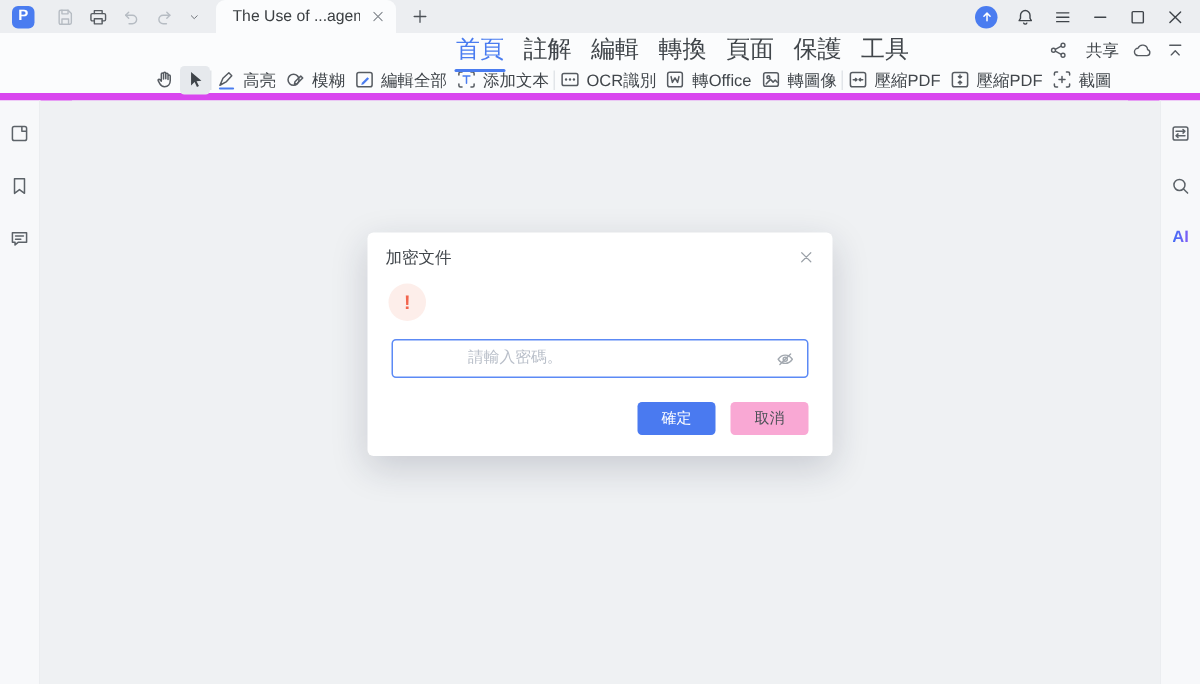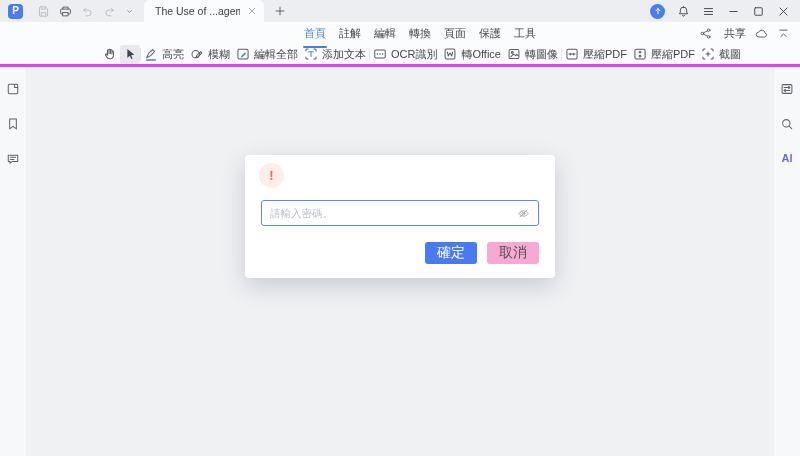--- a/index.html
+++ b/index.html
@@ -27,29 +27,29 @@
   .upgrade svg { width:10px; height:10px; stroke:#fff; stroke-width:1.6; }
 
   
   .menubar { height:22px; background:#fbfcfd; display:flex; align-items:center; position:relative; padding:0 10px 0 8px; }
   .mb-left { display:flex; align-items:center; gap:8px; font-size:11.5px; color:#3c4043; }
   .mb-left svg { width:13px; height:13px; }
   .vdiv { width:1px; height:12px; background:#e2e5e9; }
   .caret svg { width:9px; height:9px; stroke:#6b7076; }
   .zoomval { font-size:11px; color:#3c4043; }
   .navtabs { position:absolute; left:302px; top:0; height:100%; display:flex; align-items:center; gap:9px; }
-  .navtab { position:relative; height:100%; display:flex; align-items:center; padding:16px 2px; font-size:11px; color:#41464b; cursor:default; }
+  .navtab { position:relative; height:100%; display:flex; align-items:center; padding:16px 2px; font-size:16px; color:#41464b; cursor:default; }
   .navtab.active { color:#4a7cf0; }
   .navtab.active::after { content:""; position:absolute; left:1px; right:1px; bottom:1px; height:2px; background:#4a7cf0; border-radius:1px; }
   .mb-right { margin-left:auto; display:flex; align-items:center; gap:9px; font-size:11px; color:#41464b; }
   .mb-right svg { width:13px; height:13px; }
   .share-wrap { display:flex; align-items:center; gap:12px; }
 
   
-  .toolbar { height:23px; background:#fbfcfd; border-bottom:3px solid #d946ef; display:flex; align-items:center;
+  .toolbar { height:23px; background:#fbfcfd; border-bottom:5px solid #d946ef; display:flex; align-items:center;
              padding:0 8px 0 100px; }
   .tool { display:flex; align-items:center; gap:4px; font-size:11px; color:#41464b; height:19px; padding:0 3px; border-radius:3px; }
   .tool svg { width:14px; height:14px; }
   .tool.selected { background:#e6e9ed; }
   .tdiv { width:1px; height:13px; background:#e2e5e9; }
 
   
   .content { position:absolute; top:67px; bottom:0; left:0; right:0; display:flex;gap:21px; }
   .rail { width:27px; background:#f7f8fa; display:flex; flex-direction:column; align-items:center; padding-top:15px; gap:21px; }
   .rail-l { border-right:1px solid #ebedf0; }
@@ -65,25 +65,25 @@
   .dlg-header { display:flex; align-items:center; justify-content:space-between; padding:9px 12px 2px; }
   .dlg-title { font-size:11px; color:#41464b; }
   .dlg-close svg { width:11px; height:11px; stroke:#9aa0a7; }
   .dlg-body { display:flex; gap:10px; padding:8px 16px 0 14px; }
   .warn { flex:none; width:25px; height:25px; border-radius:50%; background:#fdeeea; color:#f2654e;
           font-weight:bold; font-size:13px; display:grid; place-items:center; }
   .dlg-text { font-size:9.8px; color:#3f444a; line-height:1.5; letter-spacing:-0.1px; }
   .dlg-input { margin:12px 16px 0; height:26px; border:1px solid #5c8af5; border-radius:3px;
                display:flex; align-items:center; padding:0 8px; background:#fff; }
   .dlg-input input { flex:1; border:none; outline:none; font-size:10.5px; color:#333; background:transparent;
-                     font-family:Liberation Serif, serif; }
+                     font-family:Liberation Mono, monospace;margin-left:42px; }
   .dlg-input input::placeholder { color:#b9bfc9; }
   .dlg-input svg { width:13px; height:13px; stroke:#a3a9b0; }
   .dlg-footer { display:flex; justify-content:flex-end; gap:10px; padding:16px 16px 14px; }
-  .btn { min-width:52px; height:22px; border:none; border-radius:3px; font-size:14px; cursor:pointer;
+  .btn { min-width:52px; height:22px; border:none; border-radius:3px; font-size:10px; cursor:pointer;
          font-family:Liberation Serif, serif; }
   .btn-primary { background:#4a7af0; color:#fff; }
   .btn-ghost { background:#f9a8d4; color:#4b5056; }
 </style>
 </head>
 <body>
 
 <svg width="0" height="0" style="position:absolute">
   <defs>
     <symbol id="i-save" viewBox="0 0 16 16">
@@ -441,20 +441,28 @@
       <span>
           <svg class="ic">
             <use href="#i-search"></use>
           </svg>
         </span>
       <span class="ai-label">AI</span>
     </div>
   </div>
 
   <div class="dialog">
+    <div class="dlg-header">
+      <span class="dlg-title">加密文件</span>
+      <span class="dlg-close">
+          <svg class="ic">
+            <use href="#i-x"></use>
+          </svg>
+        </span>
+    </div>
     <div class="dlg-body">
       <span class="warn">!</span>
     </div>
     <div class="dlg-input">
       <input type="text" placeholder="請輸入密碼。" style="">
       <span>
           <svg class="ic">
             <use href="#i-eyeoff"></use>
           </svg>
         </span>

